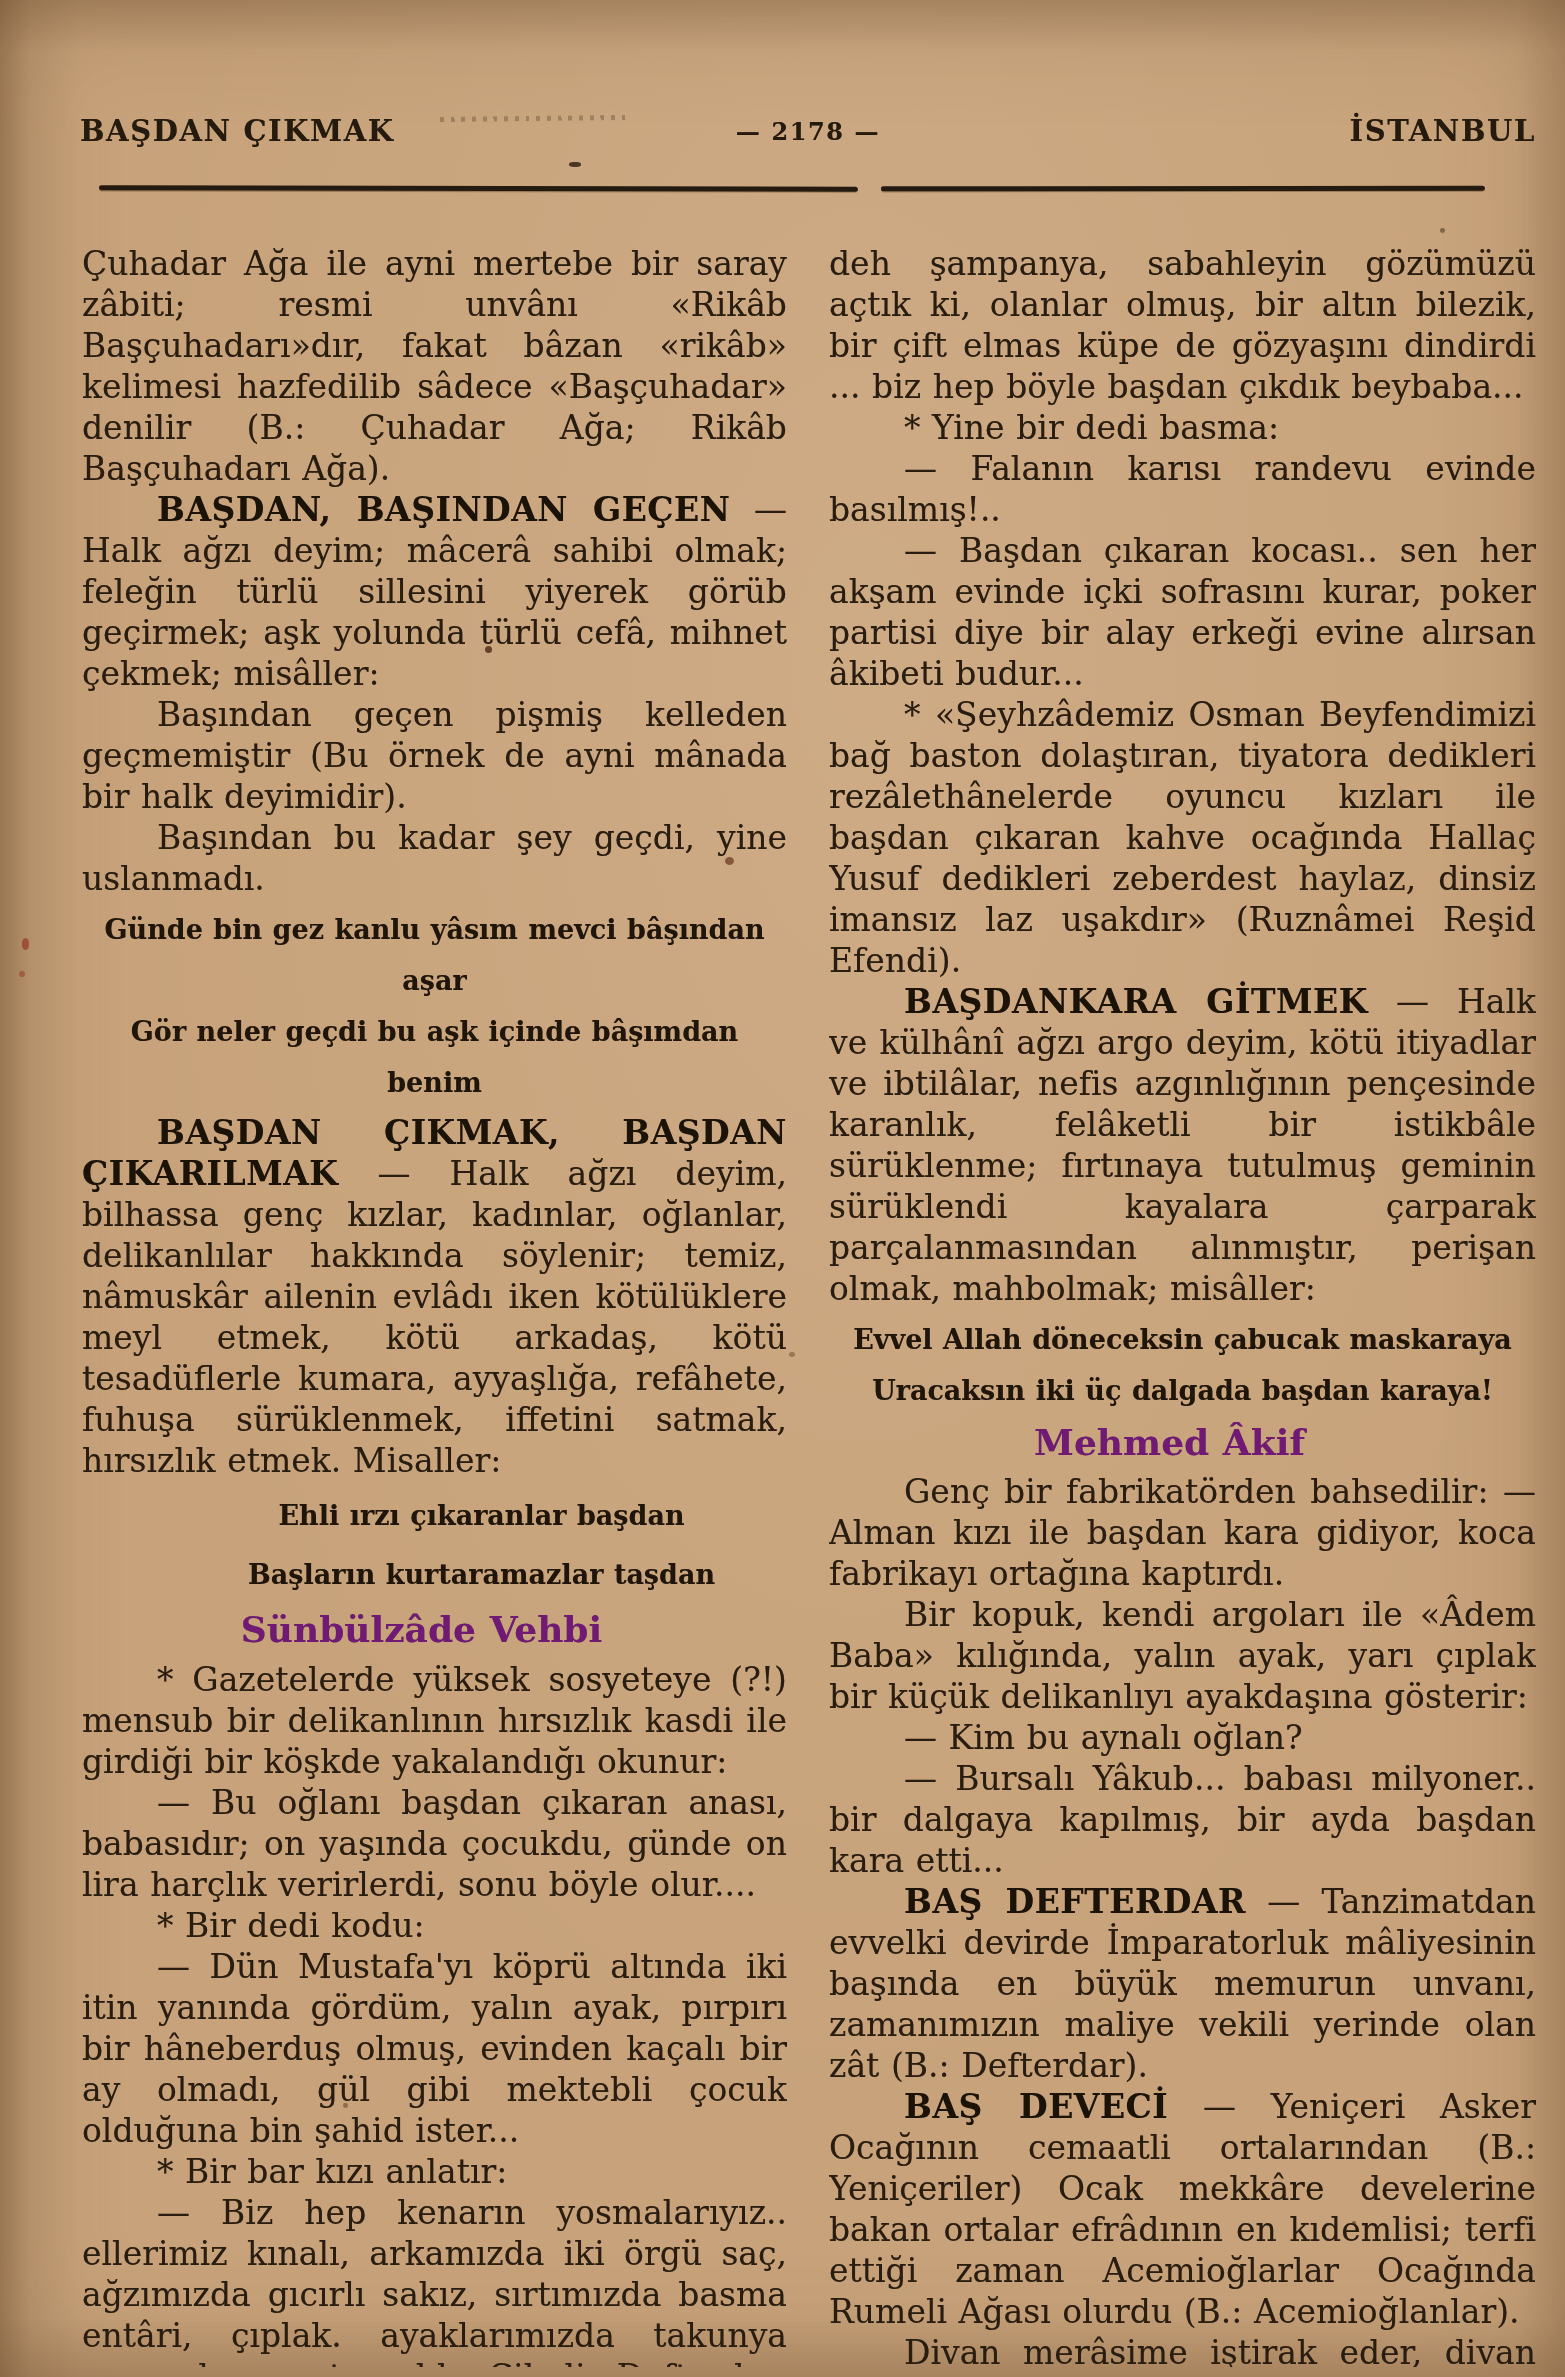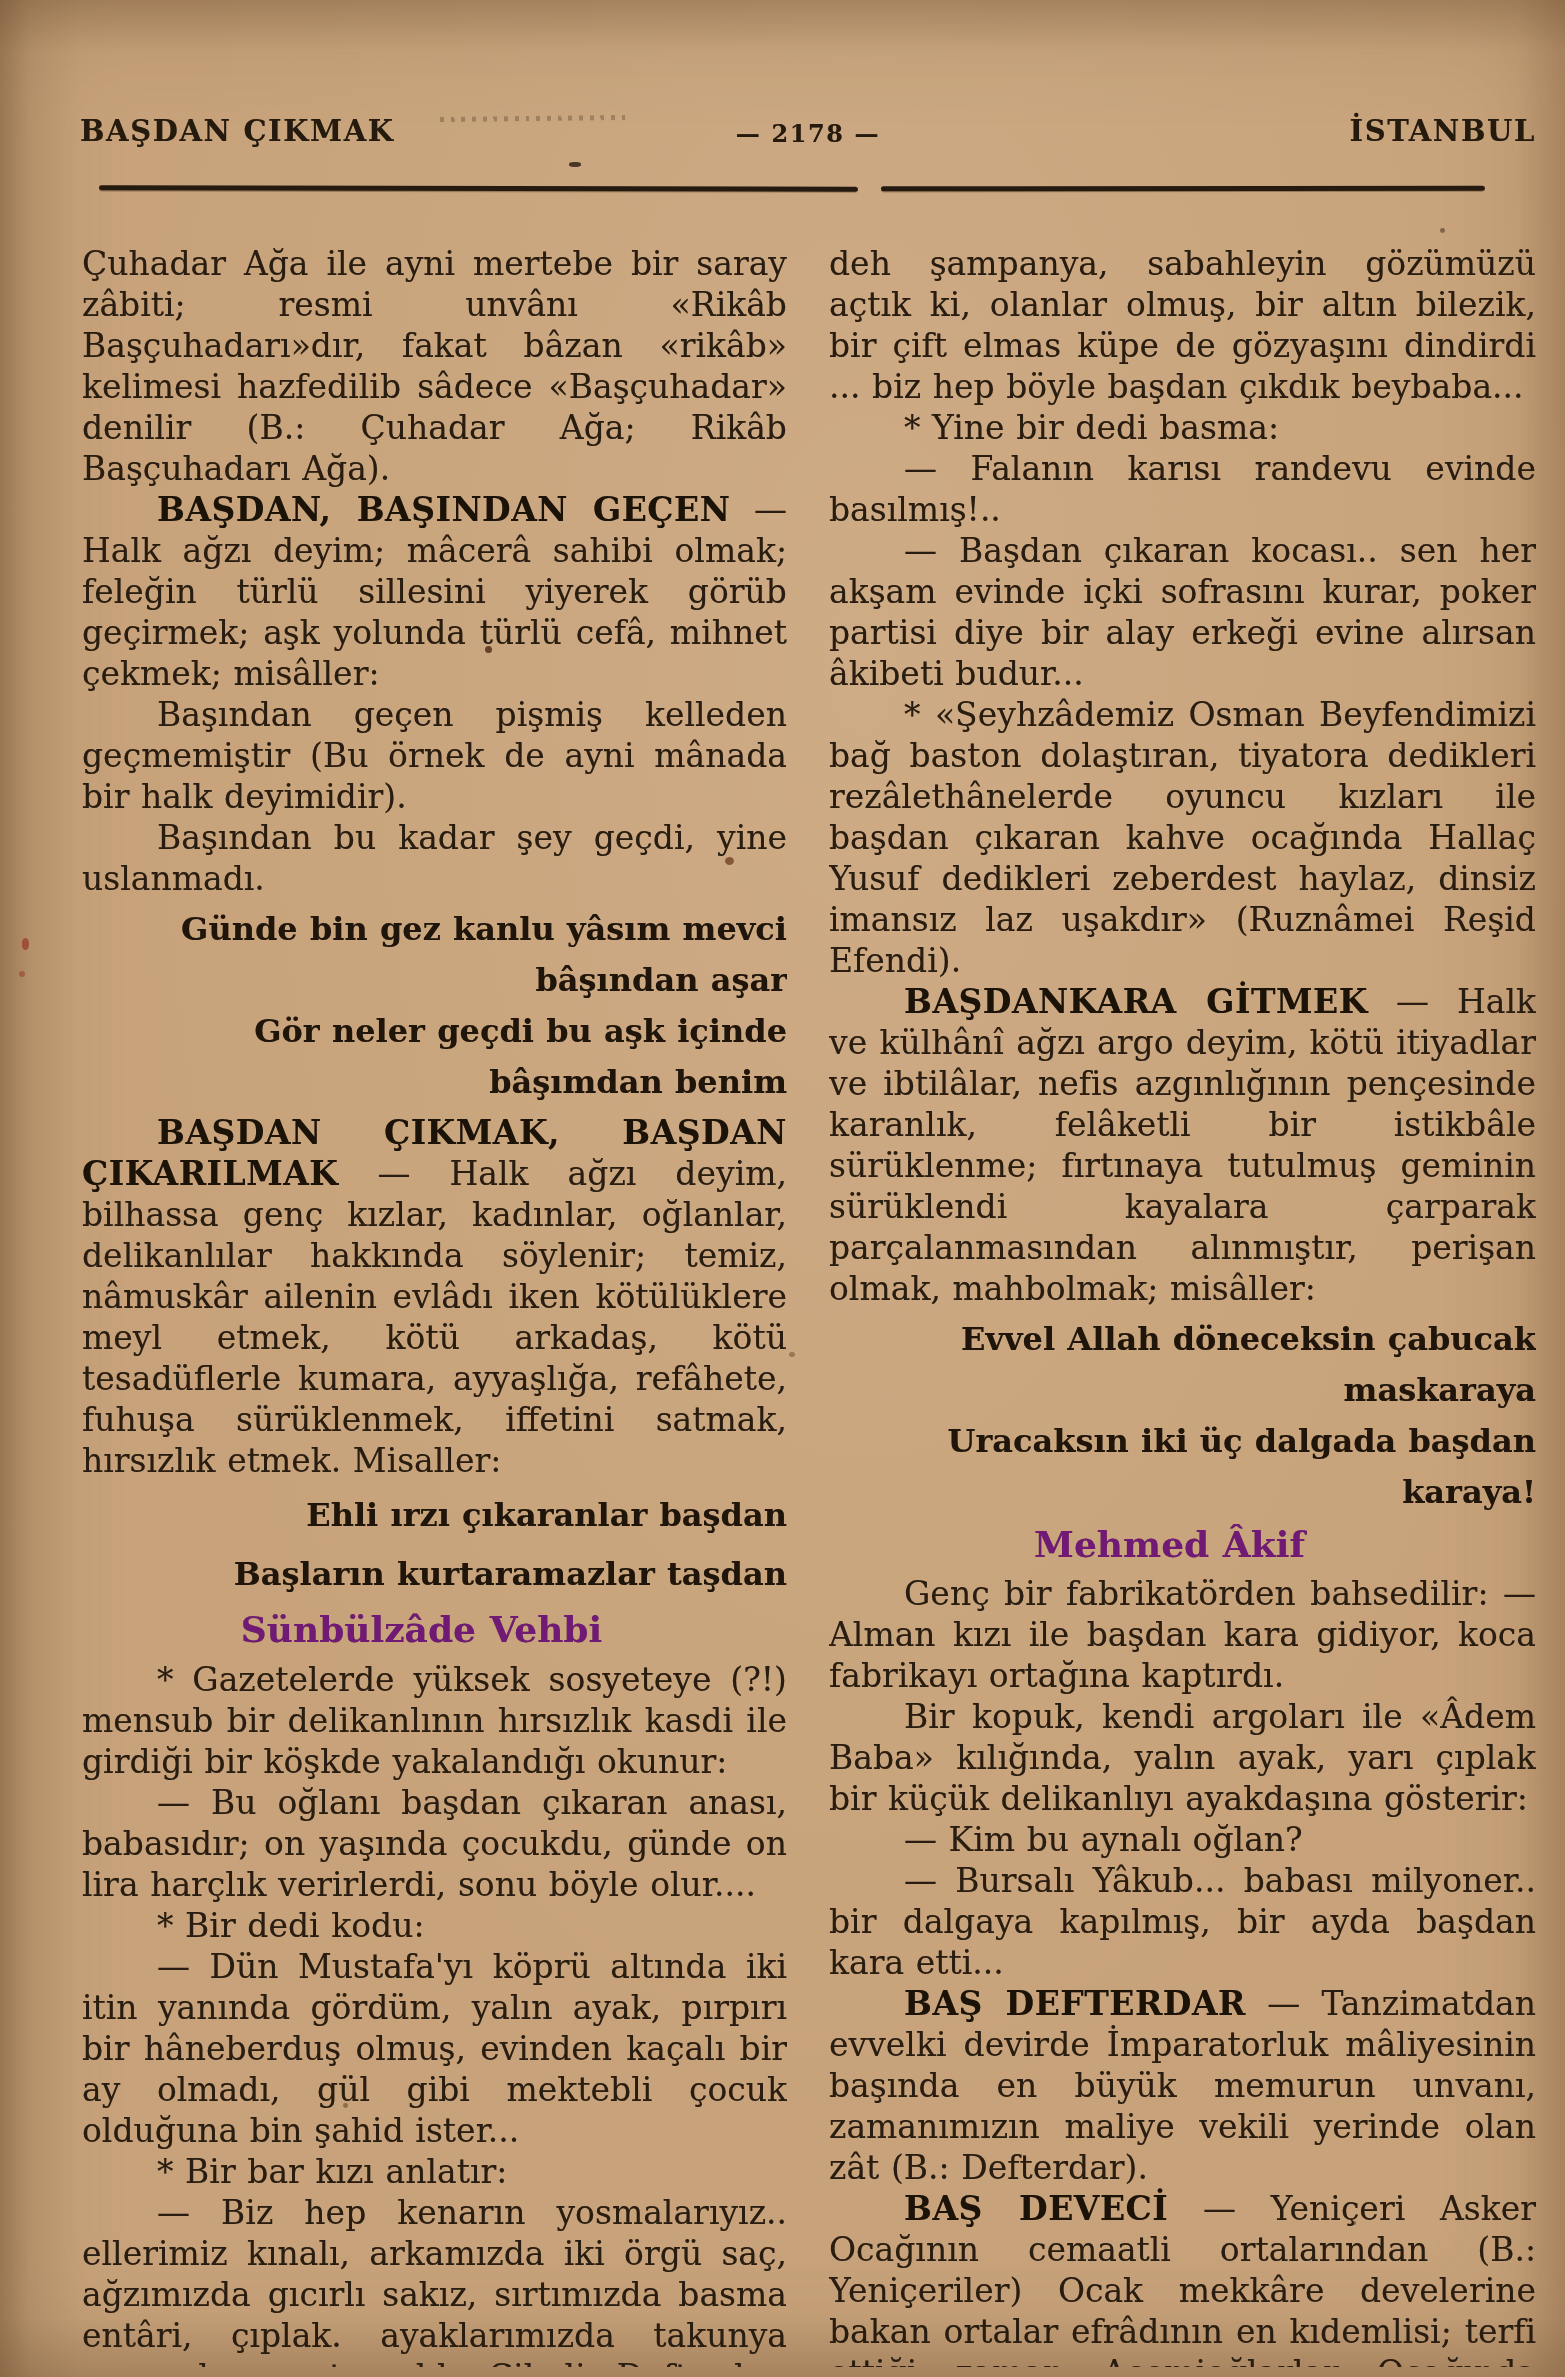--- a/index.html
+++ b/index.html
@@ -20,21 +20,21 @@
       linear-gradient(270deg, rgba(92,60,30,0.16) 0px, rgba(92,60,30,0.0) 48px),
       linear-gradient(180deg, rgba(92,60,30,0.22) 0px, rgba(92,60,30,0.0) 51px),
       linear-gradient(0deg, rgba(92,60,30,0.16) 0px, rgba(92,60,30,0.0) 59px);
     box-shadow: inset 0 0 118px rgba(84,54,26,0.30);
   }
   .content{ position:relative; z-index:2; }
 
   
   .page-header{
     position:absolute; top:114px; left:80px; width:1456px;
-    display:flex; align-items:flex-end;
+    display:flex; align-items:center;
     font-weight:700; font-size:29px; letter-spacing:1.6px;
     color:#241a0d;
     text-shadow:0 0 0.5px rgba(50,32,15,0.45);
   }
   .page-header .h-left { flex:1; text-align:left; }
   .page-header .h-center{ flex:1; text-align:center; font-size:24px; }
   .page-header .h-right{ flex:1; text-align:right; }
 
   .rule{
     position:absolute; top:186px; height:5.4px;
@@ -57,22 +57,22 @@
     margin:0;
     font-size:33px; line-height:41px;
     text-align:justify;
     text-indent:75px;
     word-spacing:1.1px;
   }
   .col .noindent{ text-indent:0; }
   .headword{ font-weight:700; letter-spacing:0.5px; color:#1b1208; }
 
   .col .verse{
-    font-weight:700; font-size:32px; line-height:51px;
-    white-space:pre-line; text-align:right; text-indent:0;
+    font-weight:700; font-size:27px; line-height:51px;
+    white-space:pre-line; text-align:center; text-indent:0;
     margin:5.4px 0 3.2px 0; color:#1f150a;
   }
   .col .verse.inset{ padding-left:94px; line-height:59px; }
 
   .col .sig{
     font-weight:700; font-size:36px; line-height:45px;
     text-align:center; text-indent:0; padding-right:26px;
     margin:1.1px 0 6.4px 0; color:#701a75;
   }
 

